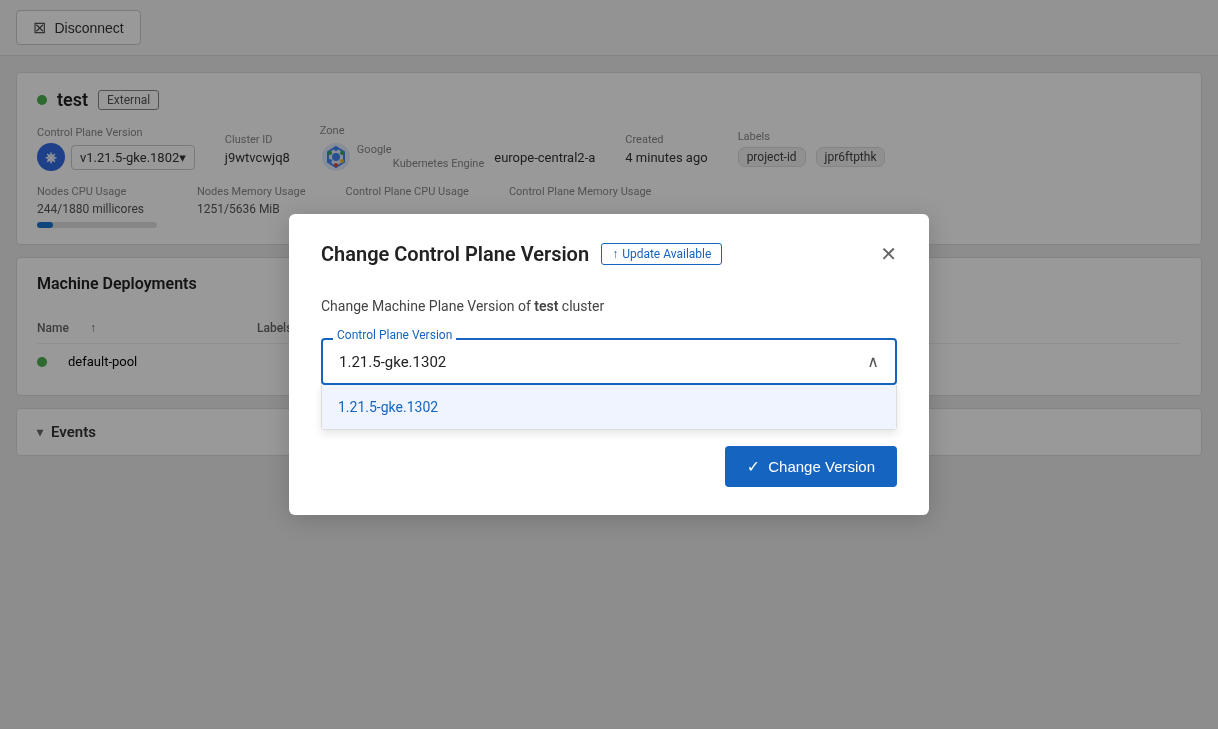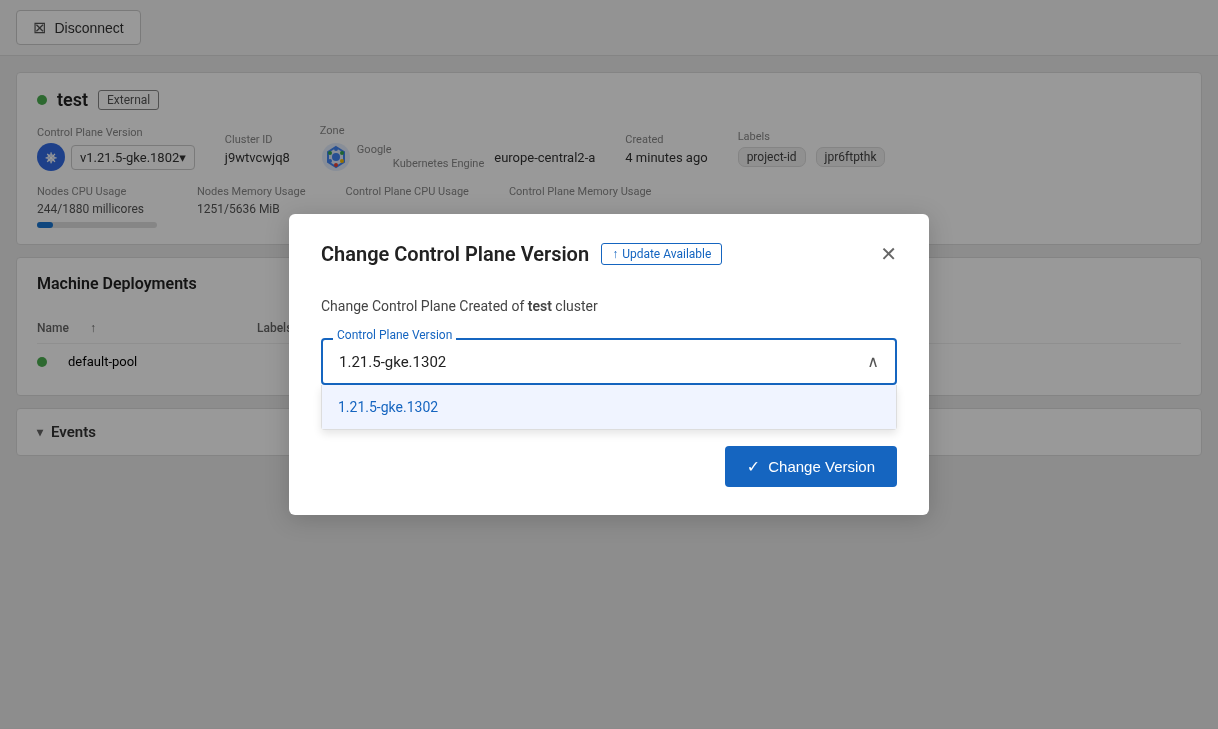--- a/index.html
+++ b/index.html
@@ -533,21 +533,21 @@
         <span class="modal-title">Change Control Plane Version</span>
         <div class="update-badge">
           <span>↑</span>
           <span>Update Available</span>
         </div>
       </div>
       <button class="close-btn">✕</button>
     </div>
 
     <div class="modal-description">
-      <span>Change Control Plane Created of </span><strong>test</strong><span> cluster</span>
+      <span>Change Machine Plane Version of </span><strong>test</strong><span> cluster</span>
     </div>
 
     <div class="dropdown-container">
       <span class="dropdown-label">Control Plane Version</span>
       <div class="dropdown-select">
         <span>1.21.5-gke.1302</span>
         <span class="dropdown-arrow">∧</span>
       </div>
       <div class="dropdown-options">
         <div class="dropdown-option">1.21.5-gke.1302</div>

